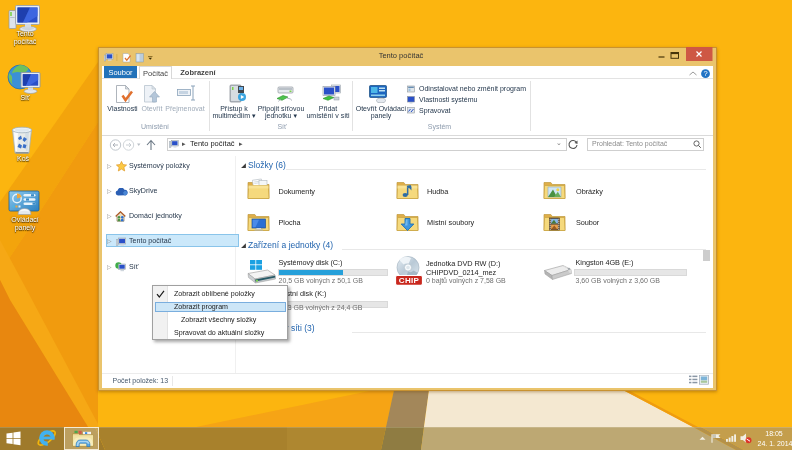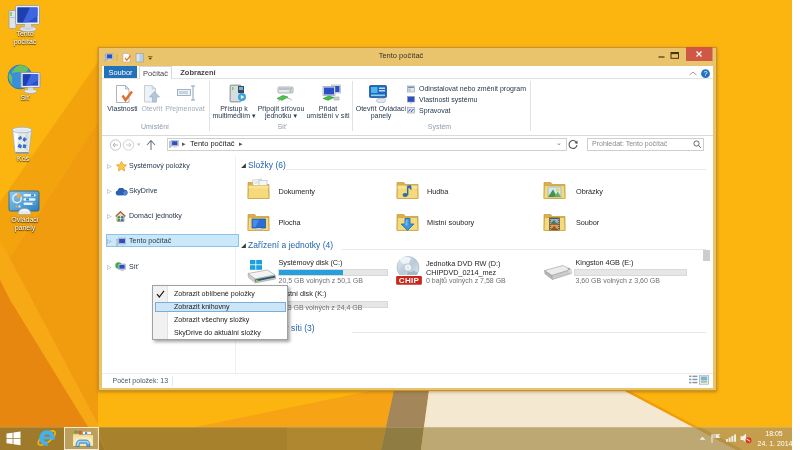--- a/index.html
+++ b/index.html
@@ -525,23 +525,23 @@
   </div>
 </div>
 
 <div id="ctxmenu">
   <div class="abs" style="left:0;top:0;width:14px;height:53px;background:#f1f1f1;border-right:1px solid #e2e2e2;"></div>
   <svg class="abs" style="left:3px;top:3.5px" width="9" height="8" viewBox="0 0 9 8">
         <path d="M1,4.2 l2.3,2.8 L8,0.8" stroke="#1a1a1a" stroke-width="1.2" fill="none"></path>
       </svg>
   <div class="mitem" style="top:3.5px;">Zobrazit oblíbené položky</div>
   <div class="abs" style="left:1.5px;top:15.5px;width:131px;height:10.5px;background:#cde6f7;border:1px solid #7aaede;box-sizing:border-box;"></div>
-  <div class="mitem" style="top:17px;">Zobrazit knihovny</div>
-  <div class="mitem" style="top:30px;">Zobrazit všechny složky</div>
-  <div class="mitem" style="top:43px;">SkyDrive do aktuální složky</div>
+  <div class="mitem" style="top:17px;">Zobrazit program</div>
+  <div class="mitem" style="top:30px;margin-left:7px;">Zobrazit všechny složky</div>
+  <div class="mitem" style="top:43px;">Spravovat do aktuální složky</div>
 </div>
 
 <svg class="abs" style="left:6px;top:431px" width="15" height="15" viewBox="0 0 15 15">
   <polygon points="0.5,2.6 6.6,1.7 6.6,7 0.5,7" fill="#fff"></polygon>
   <polygon points="7.4,1.6 14.5,0.6 14.5,7 7.4,7" fill="#fff"></polygon>
   <polygon points="0.5,7.8 6.6,7.8 6.6,13.1 0.5,12.2" fill="#fff"></polygon>
   <polygon points="7.4,7.8 14.5,7.8 14.5,14.2 7.4,13.2" fill="#fff"></polygon>
 </svg>
 <svg class="abs" style="left:37px;top:428px" width="20" height="20" viewBox="0 0 20 20">
   <defs>

